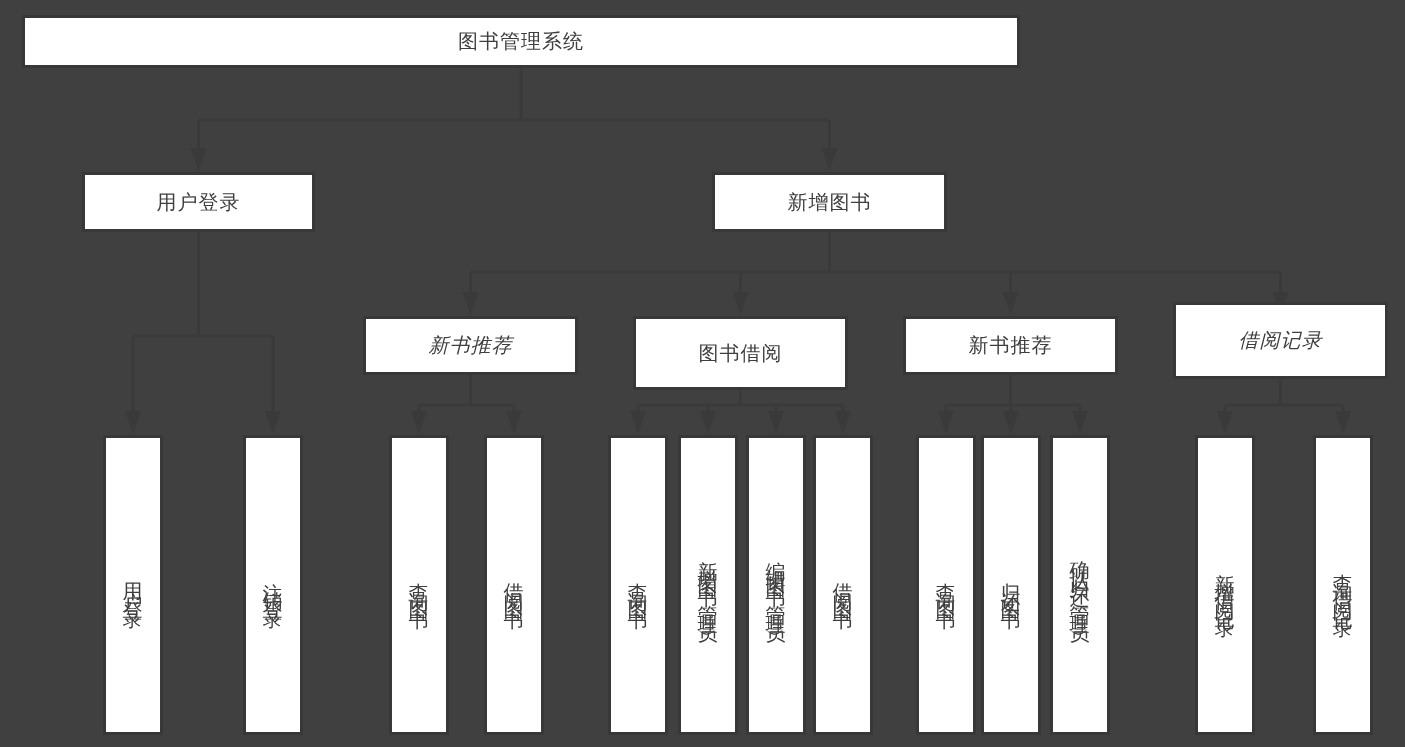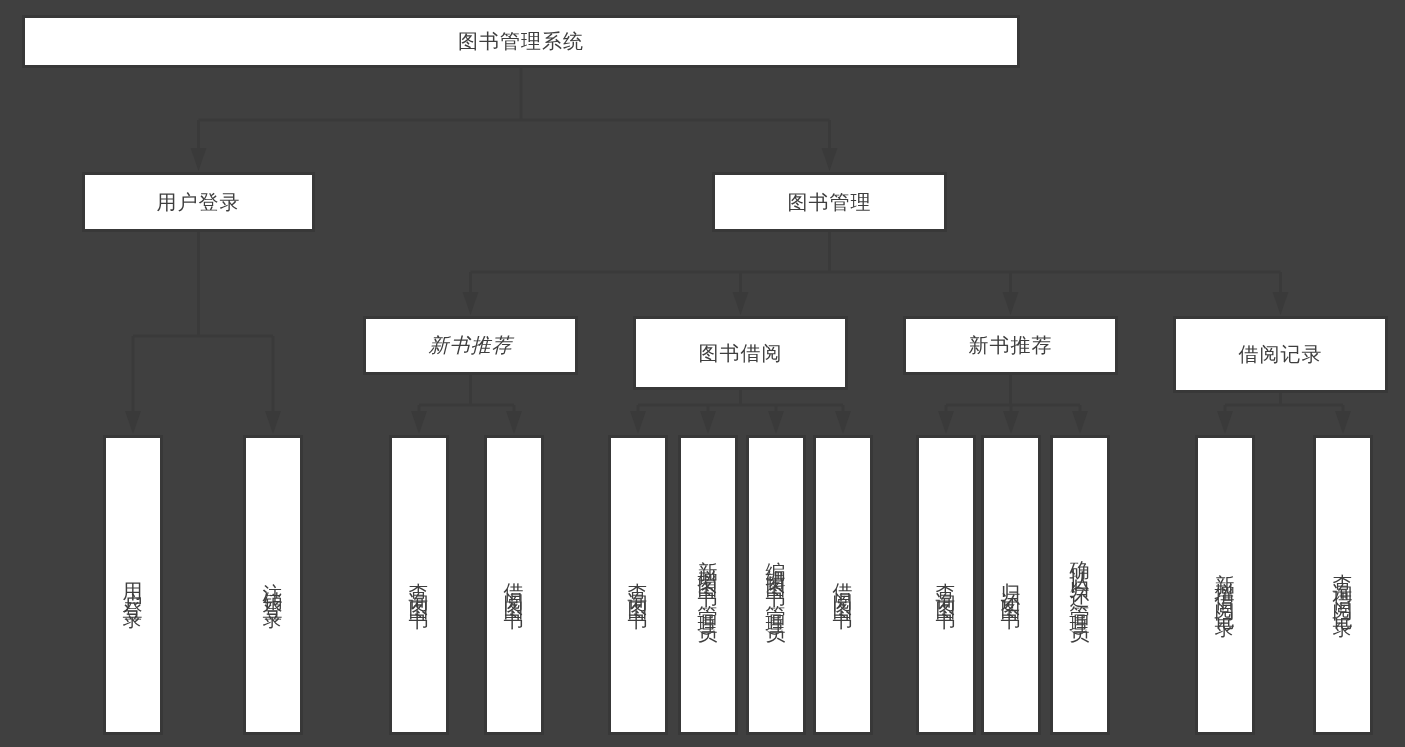--- a/index.html
+++ b/index.html
@@ -79,32 +79,32 @@
       <polygon points="1343,434 1335,411 1351,411" fill="#3a3a3a"></polygon>
     </svg>
   <div id="nodes">
       <div class="node horiz" style="left: 22px; top: 15px; width: 998px; height: 53px;">
         <span class="label">图书管理系统</span>
       </div>
       <div class="node horiz" style="left: 82px; top: 172px; width: 233px; height: 60px;">
         <span class="label">用户登录</span>
       </div>
       <div class="node horiz" style="left: 712px; top: 172px; width: 235px; height: 60px;">
-        <span class="label">图书管理</span>
+        <span class="label">新增图书</span>
       </div>
       <div class="node horiz" style="left: 363px; top: 316px; width: 215px; height: 59px; font-style: italic;">
         <span class="label">新书推荐</span>
       </div>
       <div class="node horiz" style="left: 633px; top: 316px; width: 215px; height: 74px;">
         <span class="label">图书借阅</span>
       </div>
       <div class="node horiz" style="left: 903px; top: 316px; width: 215px; height: 59px;">
         <span class="label">新书推荐</span>
       </div>
-      <div class="node horiz" style="left: 1173px; top: 316px; width: 215px; height: 77px;">
+      <div class="node horiz" style="left: 1173px; top: 302px; width: 215px; height: 77px; font-style: italic;">
         <span class="label">借阅记录</span>
       </div>
       <div class="node vert" style="left: 103px; top: 435px; width: 60px; height: 300px;">
         <span class="label">用户登录</span>
       </div>
       <div class="node vert" style="left: 243px; top: 435px; width: 60px; height: 300px;">
         <span class="label">注销登录</span>
       </div>
       <div class="node vert" style="left: 389px; top: 435px; width: 60px; height: 300px;">
         <span class="label">查询图书</span>

